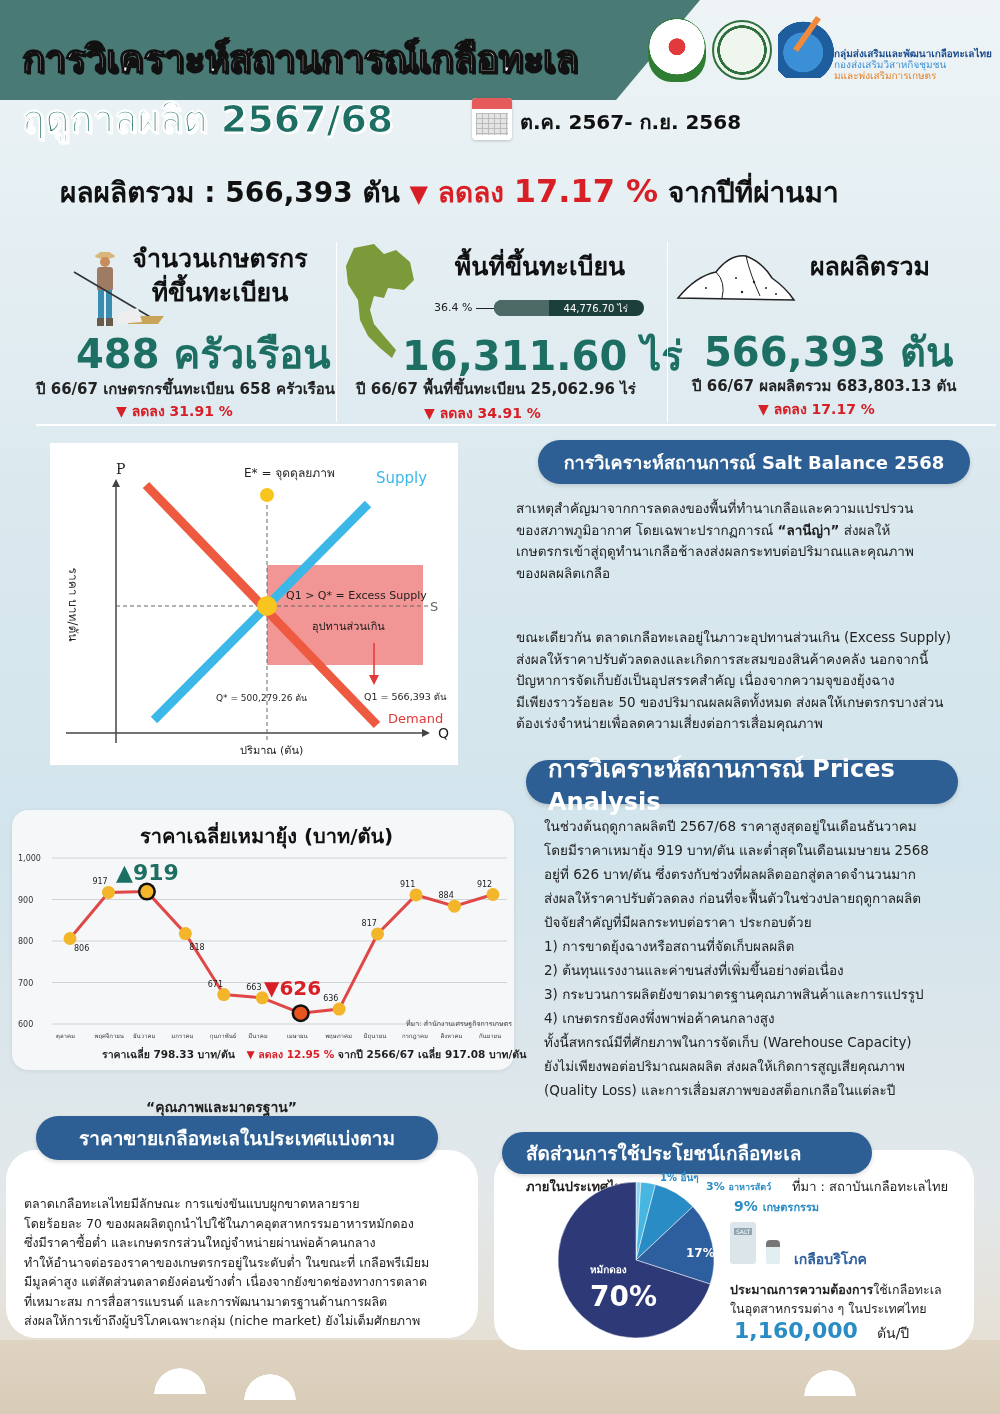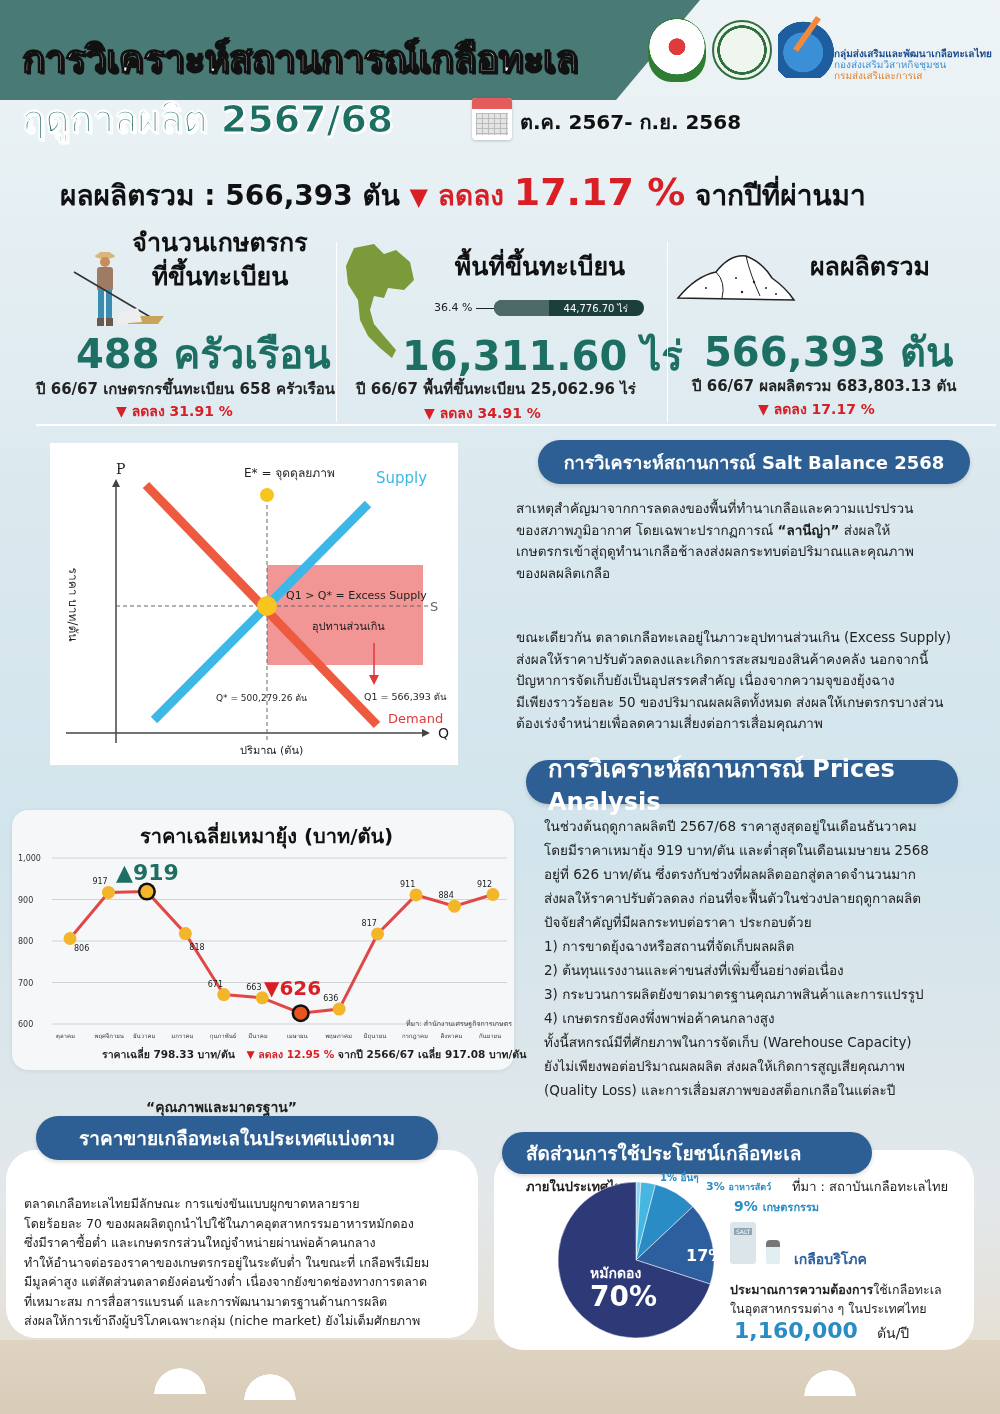--- a/index.html
+++ b/index.html
@@ -49,21 +49,21 @@
     background: radial-gradient(circle at 45% 60%, #3a8fd6 0 40%, #1f5e9e 41% 62%, transparent 63%); border-radius: 0; }
   .logo-3::after { content: ""; position: absolute; left: 26px; top: 0; width: 6px; height: 40px; background: #f08a3c; transform: rotate(35deg); }
   .org-name { position: absolute; left: 834px; top: 48px; font-size: 10px; line-height: 11px; }
   .org-name .l1 { color: #1f4f8f; font-weight: bold; }
   .org-name .l2 { color: #3a8fd6; }
   .org-name .l3 { color: #e67e22; }
 
   .headline { position: absolute; left: 60px; top: 170px; font-size: 28px; font-weight: bold; color: #111; white-space: nowrap; }
   .headline .down-tri { color: #d81f26; font-size: 24px; }
   .headline .red { color: #d81f26; }
-  .headline .big-red { color: #d81f26; font-size: 38px; }
+  .headline .big-red { color: #d81f26; font-size: 32px; }
 
   
   .stat-title { position: absolute; font-size: 25px; font-weight: bold; color: #111; text-align: center; line-height: 34px; }
   .stat-value { position: absolute; font-size: 40px; font-weight: bold; color: #1d6e63; white-space: nowrap; }
   .stat-prev { position: absolute; font-size: 15px; font-weight: bold; color: #222; white-space: nowrap; }
   .stat-change { position: absolute; font-size: 14px; font-weight: bold; color: #d81f26; white-space: nowrap; }
   .vdiv { position: absolute; width: 1px; background: #fff; }
   .hdiv { position: absolute; height: 2px; background: #fff; }
 
   .farmer-icon { position: absolute; left: 72px; top: 252px; width: 92px; height: 76px; }
@@ -109,21 +109,21 @@
     <div class="grid"></div>
   </div>
 <div class="season-range">ต.ค. 2567- ก.ย. 2568</div>
 
 <div class="logo logo-1"></div>
 <div class="logo logo-2"></div>
 <div class="logo logo-3"></div>
 <div class="org-name">
   <div class="l1">กลุ่มส่งเสริมและพัฒนาเกลือทะเลไทย</div>
   <div class="l2">กองส่งเสริมวิสาหกิจชุมชน</div>
-  <div class="l3">กรมส่งเสริและการเส</div>
+  <div class="l3">มและพ่งเสริมการเกษตร</div>
 </div>
 
 <div class="headline">
   <span>ผลผลิตรวม : 566,393 ตัน</span>
   <span class="down-tri">▼</span>
   <span class="red">ลดลง</span>
   <span class="big-red">17.17 %</span>
   <span>จากปีที่ผ่านมา</span>
 </div>
 
@@ -133,21 +133,21 @@
   <circle cx="33" cy="10" r="5" fill="#c98c5c"></circle>
   <rect x="25" y="15" width="16" height="24" rx="3" fill="#a07b63"></rect>
   <rect x="26" y="38" width="6" height="30" fill="#3a8cb0"></rect>
   <rect x="34" y="38" width="6" height="30" fill="#3a8cb0"></rect>
   <rect x="25" y="66" width="7" height="8" fill="#6a5a4a"></rect>
   <rect x="34" y="66" width="7" height="8" fill="#6a5a4a"></rect>
   <line x1="2" y1="20" x2="80" y2="66" stroke="#333" stroke-width="1.5"></line>
   <polygon points="60,64 92,64 86,72 56,72" fill="#c9a55a"></polygon>
   <polygon points="48,60 66,56 70,70 44,72" fill="#eee"></polygon>
 </svg>
-<div class="stat-title" style="left:110px; top:226px; width:220px;">
+<div class="stat-title" style="left:110px; top:242px; width:220px;">
   <div>จำนวนเกษตรกร</div>
   <div>ที่ขึ้นทะเบียน</div>
 </div>
 <div class="stat-value" style="left:76px; top:322px;">488 ครัวเรือน</div>
 <div class="stat-prev" style="left:36px; top:377px;">ปี 66/67 เกษตรกรขึ้นทะเบียน 658 ครัวเรือน</div>
 <div class="stat-change" style="left:116px; top:400px;">▼ ลดลง 31.91 %</div>
 
 <div class="vdiv" style="left:336px; top:242px; height:180px;"></div>
 
 <svg class="thai-map-icon" viewBox="0 0 80 125">
@@ -328,23 +328,23 @@
 <div class="white-card" style="left:494px; top:1150px; width:480px; height:200px;"></div>
 <div class="section-pill" style="left:502px; top:1132px; width:370px; height:42px; font-size:19px; justify-content:flex-start; padding-left:24px;">สัดส่วนการใช้ประโยชน์เกลือทะเล</div>
 <div class="abs" style="left:526px; top:1176px; font-size:13px; font-weight:bold;">ภายในประเทศไทย</div>
 <svg class="abs" id="pie-chart" style="left:556px; top:1180px;" width="160" height="160" viewBox="0 0 160 160">
     <path d="M80,80 L80,2 A78,78 0 0 1 84.89766052328645,2.1539151825948153 Z" fill="#8fd3ef" stroke="#fff" stroke-width="0.5"></path>
     <path d="M80,80 L84.89766052328645,2.1539151825948153 A78,78 0 0 1 99.39781119885868,4.450513431966783 Z" fill="#47b6e0" stroke="#fff" stroke-width="0.5"></path>
     <path d="M80,80 L99.39781119885868,4.450513431966783 A78,78 0 0 1 136.8595529388701,26.60532573756229 Z" fill="#2a8cc4" stroke="#fff" stroke-width="0.5"></path>
     <path d="M80,80 L136.8595529388701,26.60532573756229 A78,78 0 0 1 154.18240827102198,104.10332556124591 Z" fill="#2d5f9e" stroke="#fff" stroke-width="0.5"></path>
     <path d="M80,80 L154.18240827102198,104.10332556124591 A78,78 0 1 1 79.99999999999999,2 Z" fill="#2e3a78" stroke="#fff" stroke-width="0.5"></path>
   </svg>
-<span class="pie-label" style="left:590px; top:1262px; font-size:14px; color:#fff;">หมักดอง</span>
+<span class="pie-label" style="left:590px; top:1262px; font-size:10px; color:#fff;">หมักดอง</span>
 <span class="pie-label" style="left:590px; top:1280px; font-size:28px; color:#fff;">70%</span>
-<span class="pie-label" style="left:686px; top:1246px; font-size:16px; color:#fff;">17%</span>
+<span class="pie-label" style="left:686px; top:1246px; font-size:12px; color:#fff;">17%</span>
 <span class="pie-label" style="left:660px; top:1170px; font-size:10px; color:#2a8cc4;"><span>1%</span> <span>อื่นๆ</span></span>
 <span class="pie-label" style="left:706px; top:1180px; font-size:11px; color:#2a8cc4;"><span>3%</span> <span style="font-size:9px;">อาหารสัตว์</span></span>
 <span class="abs" style="left:792px; top:1176px; font-size:13px; white-space:nowrap;">ที่มา : สถาบันเกลือทะเลไทย</span>
 <span class="pie-label" style="left:734px; top:1198px; font-size:14px; color:#2a8cc4;"><span>9%</span> <span style="font-size:11px;">เกษตรกรรม</span></span>
 <div class="abs" style="left:730px; top:1222px; width:26px; height:42px; background:#dce6ea; border-radius:3px;">
   <span style="display:block; margin:6px auto 0; width:18px; font-size:6px; color:#fff; background:#8ea6b4; text-align:center;">SALT</span>
 </div>
 <div class="abs" style="left:766px; top:1240px; width:14px; height:24px; background:linear-gradient(#777 0 30%, #e3eef2 31%); border-radius:4px 4px 2px 2px;"></div>
 <span class="pie-label" style="left:794px; top:1248px; font-size:14px; color:#2d5f9e;">เกลือบริโภค</span>
 <div class="abs" style="left:730px; top:1280px; font-size:12.5px; white-space:nowrap;">

